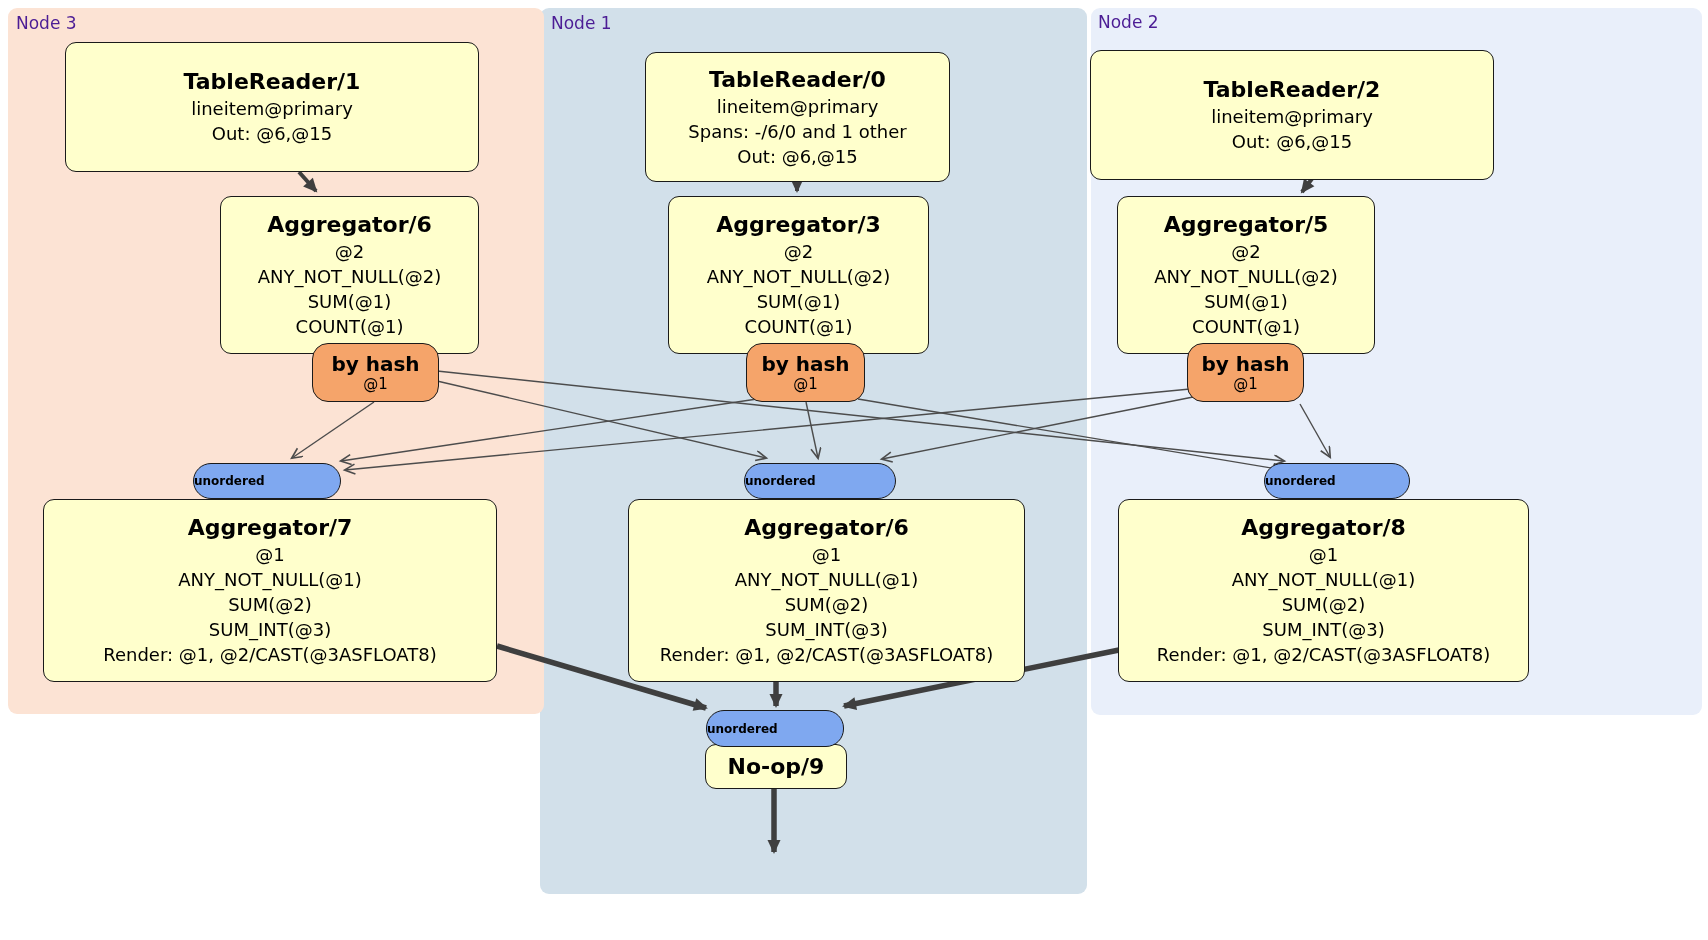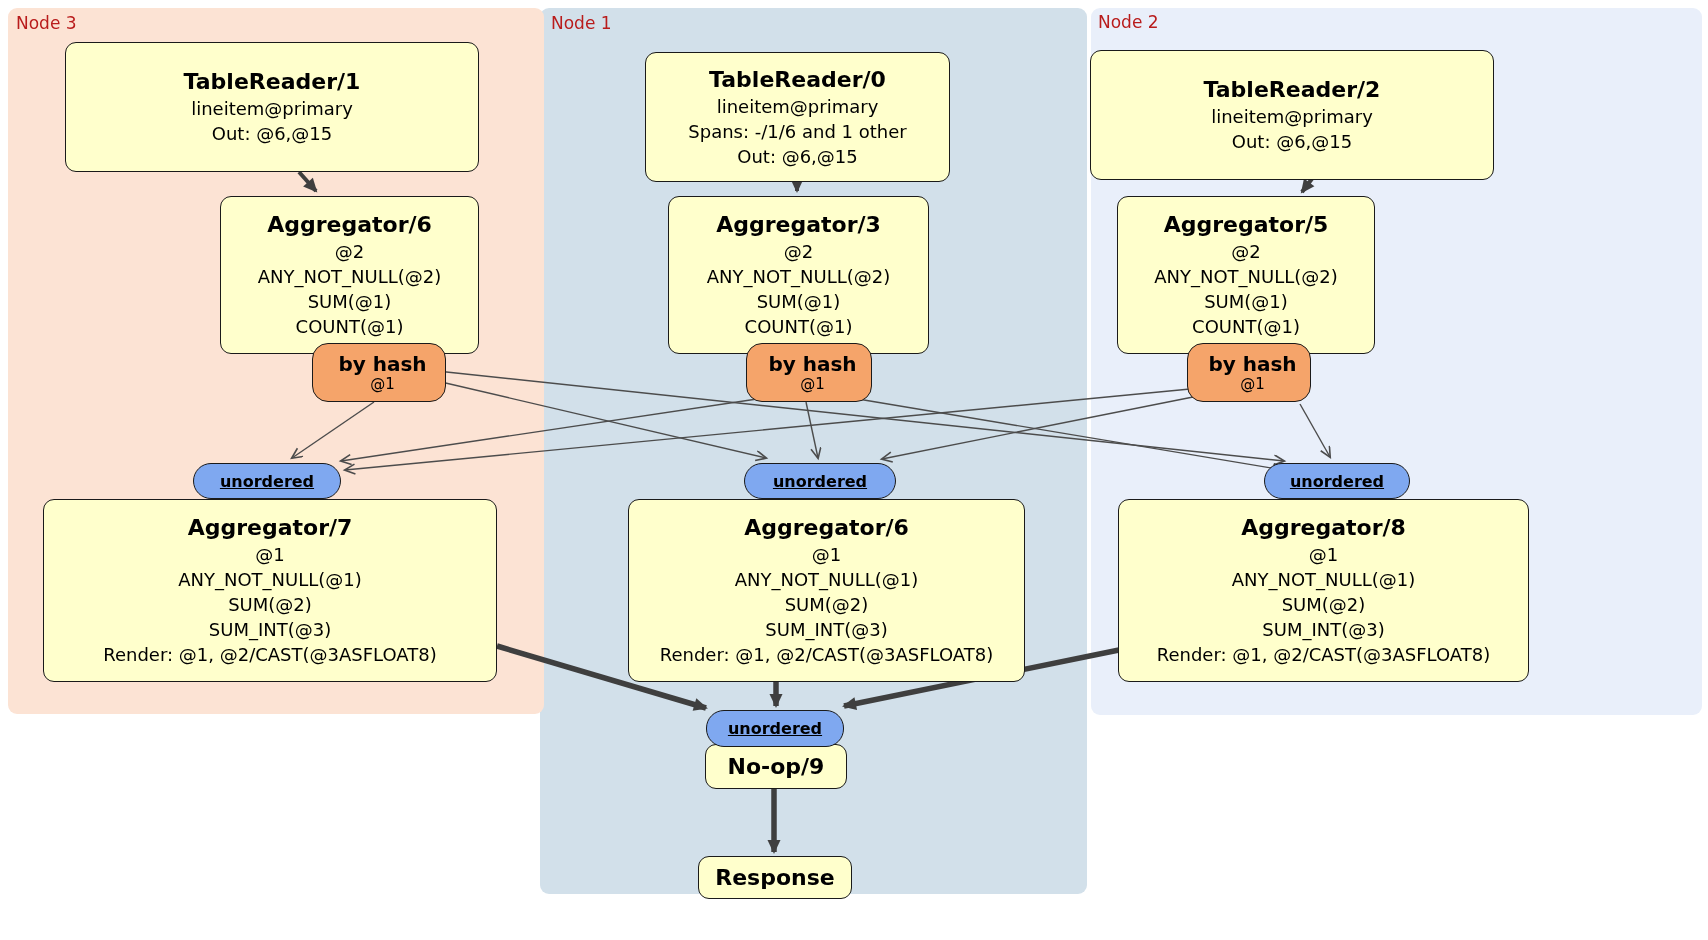--- a/index.html
+++ b/index.html
@@ -1,42 +1,42 @@
 <!DOCTYPE html>
 <html style="--node3-bg: #fce3d4; --node1-bg: #d2e0ea; --node2-bg: #e9effa; --box-fill: #ffffcc; --router-fill: #f5a46a; --sync-fill: #7fa8f0; --edge: #4c4c4c; --thick-edge: #3f3f3f;"><head>
 <meta charset="utf-8">
 <style>
   html,body{margin:0;padding:0;background:#ffffff;}
   #canvas{
     position:relative;width:1708px;height:940px;overflow:hidden;
     font-family:"DejaVu Sans","Liberation Sans",sans-serif;color:#000;
   }
   .region{position:absolute;border-radius:9px;z-index:1;}
-  .region-label{position:absolute;font-size:17px;line-height:20px;color:#b91c1c;z-index:5;}
+  .region-label{position:absolute;font-size:17px;line-height:20px;color:#4c1d95;z-index:5;}
   #edges{position:absolute;left:0;top:0;z-index:2;}
   .node-box{
     position:absolute;z-index:3;background:var(--box-fill,#ffffcc);
     border:1.7px solid #1a1a1a;border-radius:11px;
     display:flex;flex-direction:column;align-items:center;justify-content:center;
     text-align:right;
   }
   .node-title{font-weight:bold;font-size:22px;line-height:28px;white-space:nowrap;}
   .node-line{font-size:18px;line-height:25px;white-space:nowrap;}
   .router{
     position:absolute;z-index:4;background:var(--router-fill,#f5a46a);
     border:1.7px solid #1a1a1a;border-radius:16px;
-    display:flex;flex-direction:column;align-items:center;justify-content:center;text-align:center;padding-left:7px;
+    display:flex;flex-direction:column;align-items:center;justify-content:center;text-align:center;
   }
   .router-label{font-weight:bold;font-size:20px;line-height:23px;}
   .router-sub{font-size:15px;line-height:17px;}
   .sync{
     position:absolute;z-index:4;background:var(--sync-fill,#7fa8f0);
     border:1.7px solid #1a1a1a;border-radius:18px;
-    display:flex;align-items:center;justify-content:center;text-align:center;
-    font-weight:bold;font-size:16px;white-space:nowrap;text-decoration:underline;
+    display:flex;align-items:center;justify-content:flex-start;text-align:center;
+    font-weight:bold;font-size:12px;white-space:nowrap;
   }
   .edge-thin{stroke:var(--edge,#4c4c4c);stroke-width:1.4;}
   .edge-thick{stroke:var(--thick-edge,#3f3f3f);stroke-width:4;}
   .edge-xthick{stroke:var(--thick-edge,#3f3f3f);stroke-width:5.5;}
 </style>
 </head>
 <body>
 
 <div id="canvas">
 
@@ -86,21 +86,21 @@
 
   <div class="node-box" style="left:65px;top:42px;width:412px;height:128px;">
     <div class="node-title">TableReader/1</div>
     <div class="node-line">lineitem@primary</div>
     <div class="node-line">Out: @6,@15</div>
   </div>
 
   <div class="node-box" style="left:645px;top:52px;width:303px;height:128px;">
     <div class="node-title">TableReader/0</div>
     <div class="node-line">lineitem@primary</div>
-    <div class="node-line">Spans: -/1/6 and 1 other</div>
+    <div class="node-line">Spans: -/6/0 and 1 other</div>
     <div class="node-line">Out: @6,@15</div>
   </div>
 
   <div class="node-box" style="left:1090px;top:50px;width:402px;height:128px;">
     <div class="node-title">TableReader/2</div>
     <div class="node-line">lineitem@primary</div>
     <div class="node-line">Out: @6,@15</div>
   </div>
 
   <div class="node-box" style="left:220px;top:196px;width:257px;height:156px;">
@@ -178,17 +178,14 @@
   </div>
 
   <div class="sync" style="left:706px;top:710px;width:136px;height:35px;">
     <span>unordered</span>
   </div>
 
   <div class="node-box" style="left:705px;top:744px;width:140px;height:43px;">
     <div class="node-title">No-op/9</div>
   </div>
 
-  <div class="node-box" style="left:698px;top:856px;width:152px;height:41px;">
-    <div class="node-title">Response</div>
-  </div>
 
 </div>
 
 </body></html>

